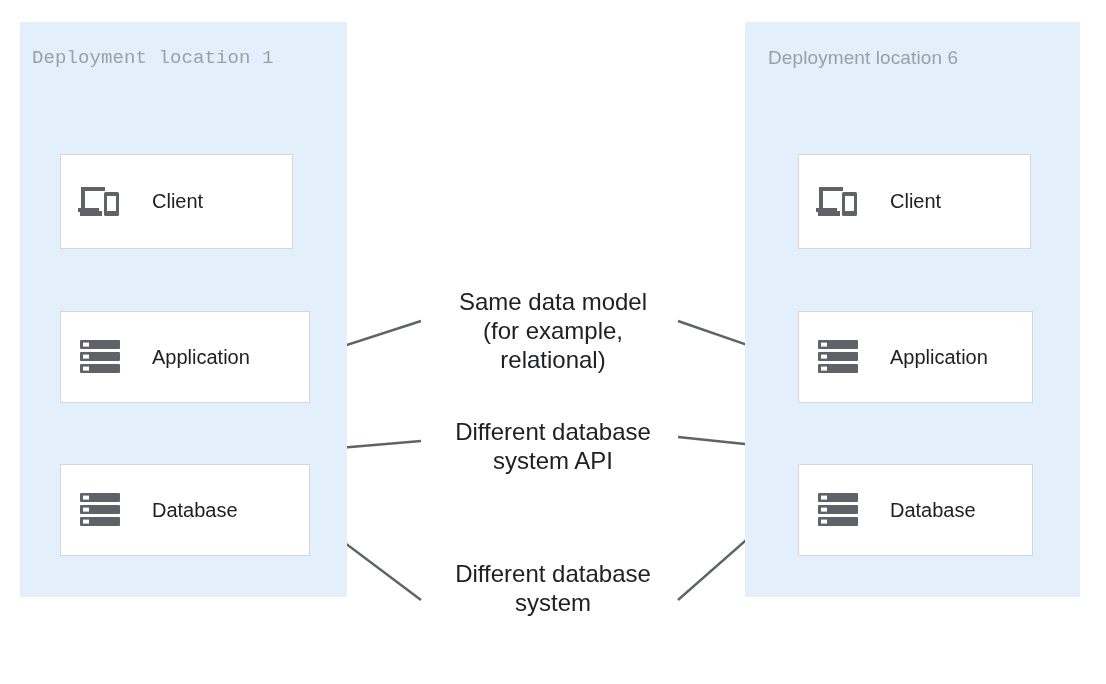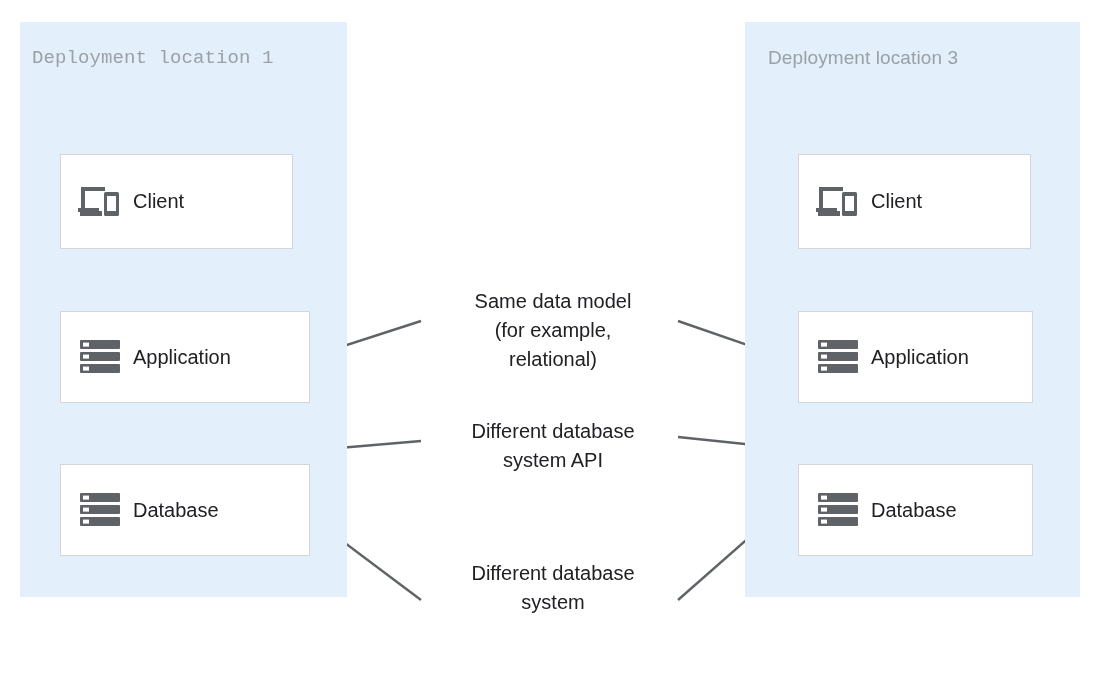--- a/index.html
+++ b/index.html
@@ -51,38 +51,38 @@
     height: 46px;
     margin-left: 16px;
     flex: 0 0 auto;
     display: flex;
     align-items: center;
     justify-content: center;
   }
   .node-label {
     font-size: 20px;
     color: #202124;
-    margin-left: 10px;
+    margin-left: 29px;
     white-space: nowrap;
   }
 
   
   #box-client-1 { left: 60px; top: 154px; width: 233px; height: 95px; }
   #box-app-1    { left: 60px; top: 311px; width: 250px; height: 92px; }
   #box-db-1     { left: 60px; top: 464px; width: 250px; height: 92px; }
 
   
   #box-client-2 { left: 798px; top: 154px; width: 233px; height: 95px; }
   #box-app-2    { left: 798px; top: 311px; width: 235px; height: 92px; }
   #box-db-2     { left: 798px; top: 464px; width: 235px; height: 92px; }
 
   .annotation {
     position: absolute;
     text-align: center;
-    font-size: 20px;
+    font-size: 24px;
     line-height: 29px;
     color: #202124;
     white-space: pre-line;
   }
   #ann-1 { left: 418px; top: 287px; width: 270px; }
   #ann-2 { left: 418px; top: 417px; width: 270px; }
   #ann-3 { left: 418px; top: 559px; width: 270px; }
 </style>
 </head>
 <body>
@@ -160,21 +160,21 @@
       <rect x="0" y="13" width="40" height="9" rx="1" fill="#5f6368"></rect>
       <rect x="3" y="15.6" width="6" height="4" fill="#ffffff"></rect>
       <rect x="0" y="25" width="40" height="9" rx="1" fill="#5f6368"></rect>
       <rect x="3" y="27.6" width="6" height="4" fill="#ffffff"></rect>
     </svg>
   </span>
   <span class="node-label">Database</span>
 </div>
 
 <div class="panel" id="panel-2"></div>
-<div class="panel-title" id="panel-2-title">Deployment location 3</div>
+<div class="panel-title" id="panel-2-title">Deployment location 6</div>
 
 <div class="node-box" id="box-client-2">
   <span class="node-icon">
     <svg width="44" height="34" viewBox="0 0 44 34" xmlns="http://www.w3.org/2000/svg">
       <path d="M3 2 h24 v4 H7 v17 h14 v4 H0 v-4 h3 z" fill="#5f6368"></path>
       <rect x="2" y="26" width="22" height="5" fill="#5f6368"></rect>
       <rect x="26" y="7" width="15" height="24" rx="1.6" fill="#5f6368"></rect>
       <rect x="29" y="11" width="9" height="15" fill="#ffffff"></rect>
     </svg>
   </span>

